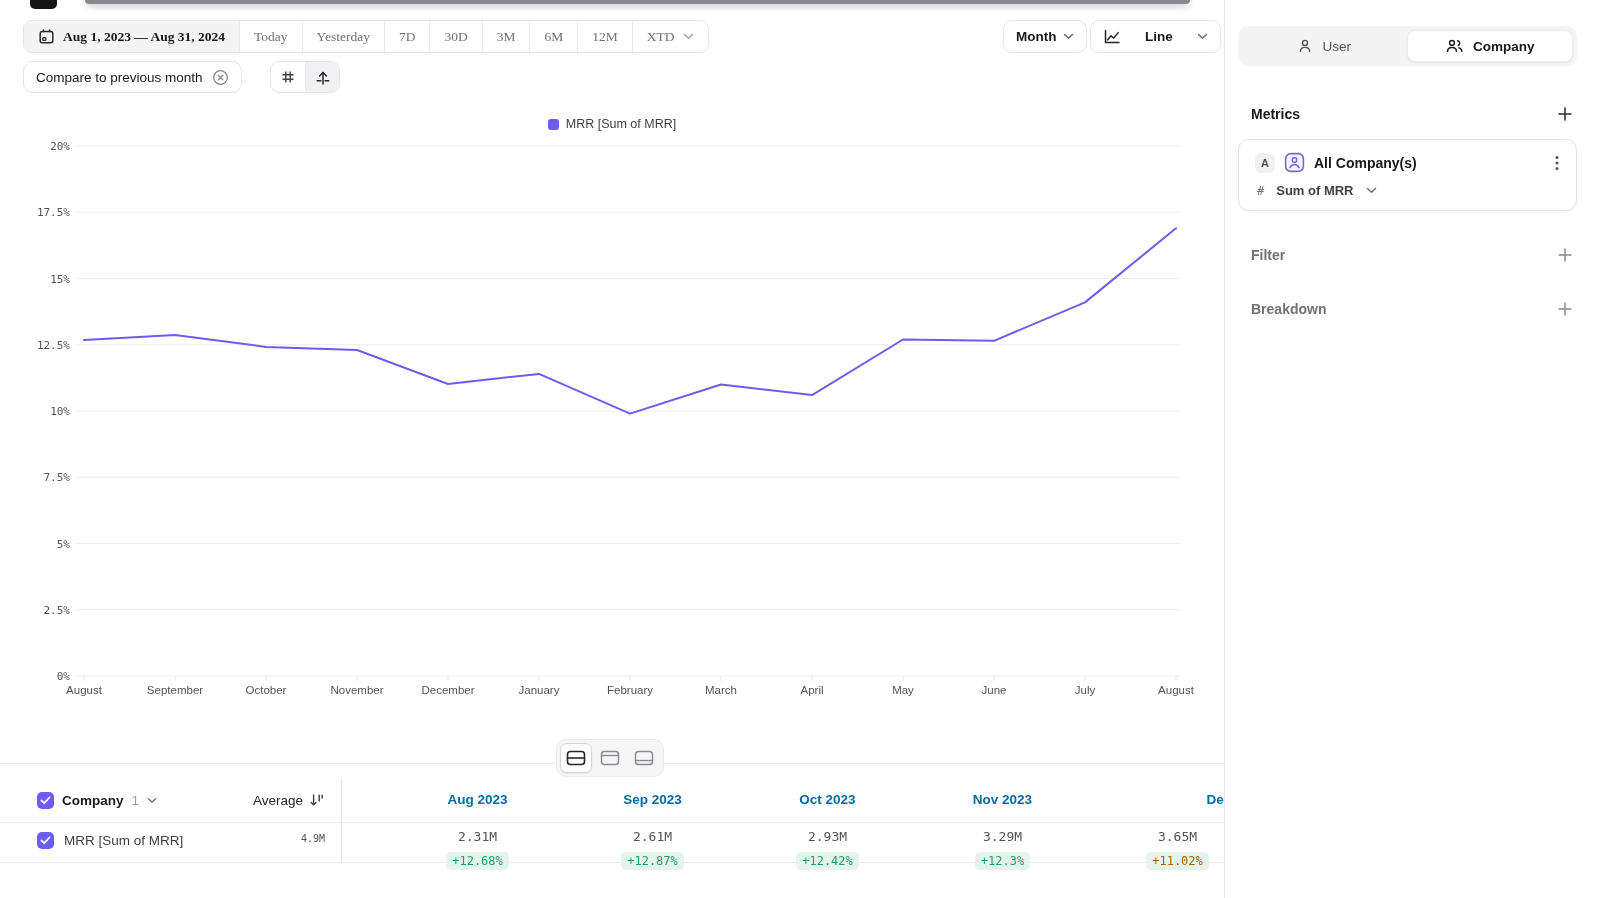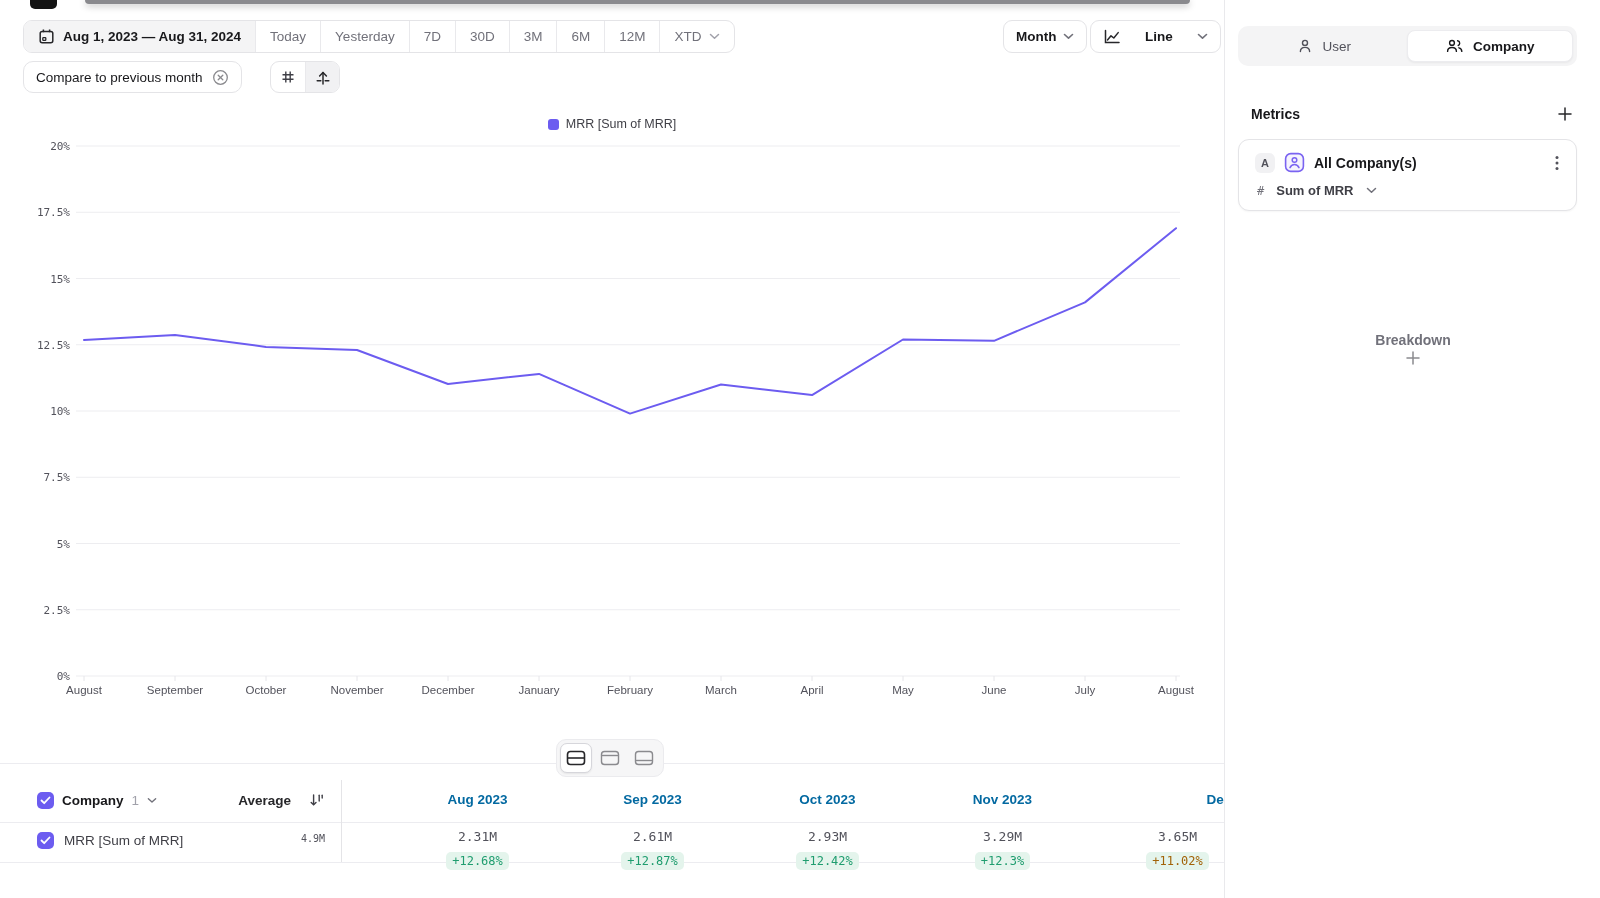--- a/index.html
+++ b/index.html
@@ -7,21 +7,21 @@
   #app { position:relative; width:1600px; height:898px; background:#fff; }
 
   
   #main { position:absolute; left:0; top:0; width:1224px; height:898px; background:#fff; }
   #sidebar { position:absolute; left:1224px; top:0; width:376px; height:898px; background:#fff; border-left:1px solid #e9e9ec; }
 
   .top-shadow { position:absolute; left:85px; top:0; width:1105px; height:4px; background:#8a8a8e; border-radius:0 0 7px 7px; box-shadow:0 2px 7px rgba(0,0,0,.28); }
   .corner-mark { position:absolute; left:30px; top:0; width:27px; height:9px; background:#141414; border-radius:0 0 5px 5px; }
 
   
-  .range-group { position:absolute; left:23px; top:20px; height:33px; display:flex; align-items:stretch; border:1px solid #e4e4e7; border-radius:9px; background:#fff; overflow:hidden; }
+  .range-group { position:absolute; left:23px; top:20px; height:33px; display:flex; align-items:stretch; border:1px solid #e4e4e7; border-radius:9px; background:#fff; overflow:hidden;font-family:Liberation Serif, serif; }
   .range-group .seg { display:flex; align-items:center; gap:8px; padding:0 14px; font-size:13.5px; color:#71717a; border-right:1px solid #e9e9ec; cursor:pointer; white-space:nowrap; }
   .range-group .seg:last-child { border-right:none; }
   .range-group .seg.date { background:#f4f4f5; color:#18181b; font-weight:600; }
   .btn { display:flex; align-items:center; gap:7px; height:33px; padding:0 12px; border:1px solid #e4e4e7; border-radius:9px; background:#fff; font-size:13.5px; color:#18181b; font-weight:600; cursor:pointer; }
   #month-btn { position:absolute; left:1003px; top:20px; }
   #charttype-btn { position:absolute; left:1090px; top:20px;gap:24px; }
 
   .chip { position:absolute; left:23px; top:61px; height:32px; display:flex; align-items:center; gap:9px; padding:0 12px; border:1px solid #e4e4e7; border-radius:10px; background:#fff; font-size:13.5px; color:#18181b; cursor:pointer; }
   .toggle-group { position:absolute; left:270px; top:61px; height:32px; display:flex; border:1px solid #e4e4e7; border-radius:9px; overflow:hidden; background:#fff; }
   .toggle-group .tbtn { width:34px; display:flex; align-items:center; justify-content:center; cursor:pointer; }
@@ -44,21 +44,21 @@
   #view-switcher .vbtn.active { background:#fff; border:1px solid #d6d6db; box-shadow:0 1px 2px rgba(0,0,0,.07); }
 
   
   #table-section { position:absolute; left:0; top:778px; width:1224px; height:120px; overflow:hidden; }
   #tbl-header-divider { position:absolute; left:0; top:44px; width:1224px; height:1px; background:#ececf0; }
   #tbl-row-divider { position:absolute; left:0; top:84px; width:1224px; height:1px; background:#ececf0; }
   #tbl-vert-divider { position:absolute; left:341px; top:2px; width:1px; height:82px; background:#e4e4e7; }
   .checkbox { width:17px; height:17px; border-radius:5px; display:flex; align-items:center; justify-content:center; }
   .th-entity { position:absolute; left:37px; top:14px; display:flex; align-items:center; gap:8px; font-size:13.5px; color:#18181b; font-weight:600; }
   .th-entity .count { color:#a1a1aa; font-weight:400; }
-  .th-average { position:absolute; left:180px; top:14px; width:145px; display:flex; align-items:center; justify-content:flex-end; gap:18px; font-size:13.5px; color:#27272a; font-weight:700; }
+  .th-average { position:absolute; left:180px; top:14px; width:145px; display:flex; align-items:center; justify-content:flex-end; gap:6px; font-size:13.5px; color:#27272a; font-weight:400; }
   .row-label { position:absolute; left:37px; top:54px; display:flex; align-items:center; gap:10px; font-size:13.5px; color:#3f3f46; }
   .row-average { position:absolute; left:180px; top:55px; width:145px; text-align:right; font-family:"DejaVu Sans Mono", monospace; font-size:10px; color:#52525b; }
   .col-header { position:absolute; top:14px; width:175px; text-align:center; font-size:13.5px; color:#0369a1; font-weight:600; }
   .cell { position:absolute; top:51px; width:175px; display:flex; align-items:center; justify-content:center; gap:8px;flex-direction:column; }
   .cell .val { font-family:"DejaVu Sans Mono", monospace; font-size:13px; color:#52525b; }
   .cell .delta { font-family:"DejaVu Sans Mono", monospace; font-size:12px; padding:2px 6px; border-radius:5px; }
 
   
   .seg-control { position:absolute; left:13px; top:26px; width:339px; height:40px; background:#f4f4f5; border-radius:10px; display:flex; padding:4px; }
   .seg-control .opt { flex:1; display:flex; align-items:center; justify-content:center; gap:9px; font-size:13.5px; color:#52525b; border-radius:8px; cursor:pointer; }
@@ -367,22 +367,31 @@
       </span>
       <div class="r2">
         <span class="hash-sign">#</span>
         <span class="measure">Sum of MRR</span>
         <svg width="11" height="7" viewBox="0 0 11 7">
             <polyline points="1.5,1.5 5.5,5.2 9.5,1.5" fill="none" stroke="#71717a" stroke-width="1.5" stroke-linecap="round" stroke-linejoin="round"></polyline>
           </svg>
       </div>
     </div>
 
-
-    <div class="side-row" style="top:332px;flex-direction:column;">
+    <div class="side-row" style="top:245px;">
+      <span class="side-subtle">Filter</span>
+      <span class="icon-btn">
+        <svg width="16" height="16" viewBox="0 0 16 16">
+            <line x1="8" y1="2" x2="8" y2="14" stroke="#8a8a8e" stroke-width="1.5" stroke-linecap="round"></line>
+            <line x1="2" y1="8" x2="14" y2="8" stroke="#8a8a8e" stroke-width="1.5" stroke-linecap="round"></line>
+          </svg>
+      </span>
+    </div>
+
+    <div class="side-row" style="top:299px;">
       <span class="side-subtle">Breakdown</span>
       <span class="icon-btn">
         <svg width="16" height="16" viewBox="0 0 16 16">
             <line x1="8" y1="2" x2="8" y2="14" stroke="#8a8a8e" stroke-width="1.5" stroke-linecap="round"></line>
             <line x1="2" y1="8" x2="14" y2="8" stroke="#8a8a8e" stroke-width="1.5" stroke-linecap="round"></line>
           </svg>
       </span>
     </div>
   </div>
 </div>

